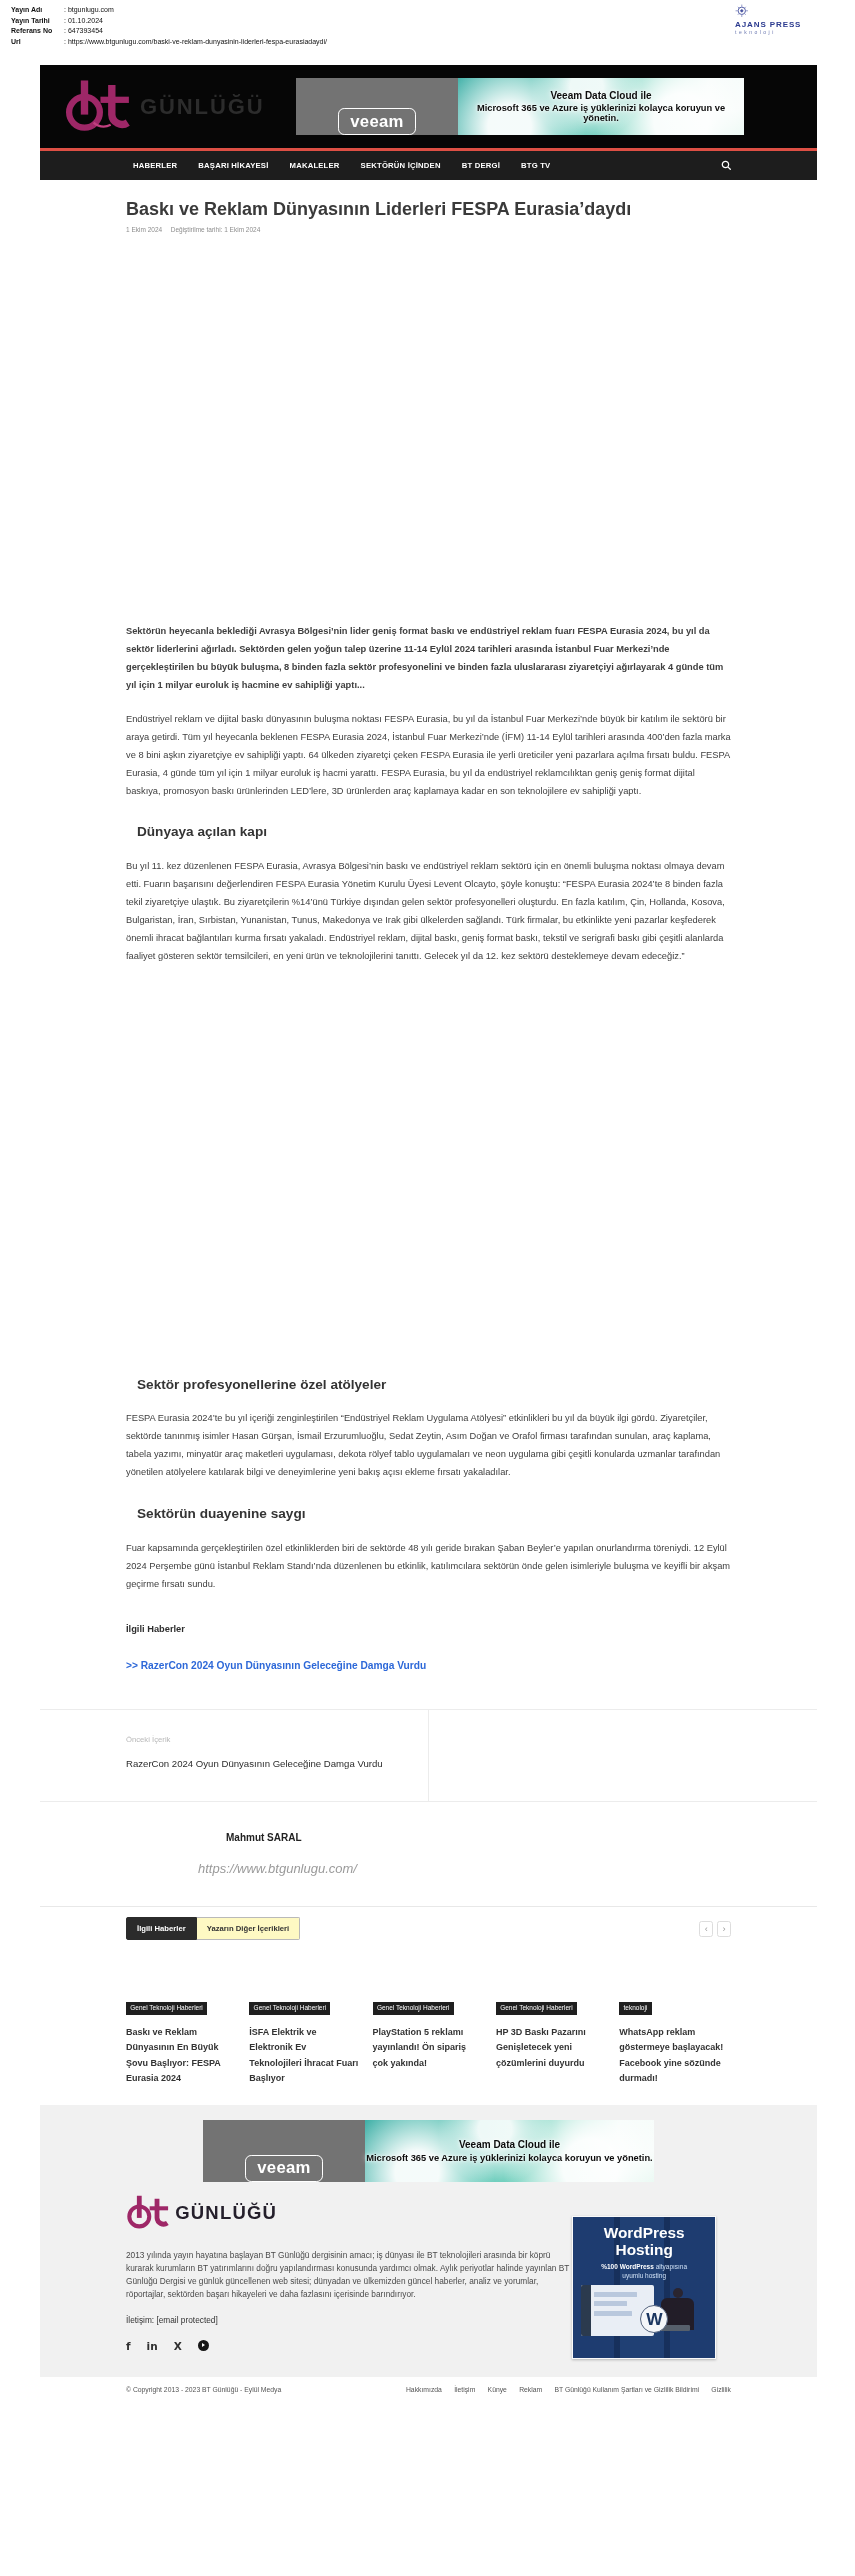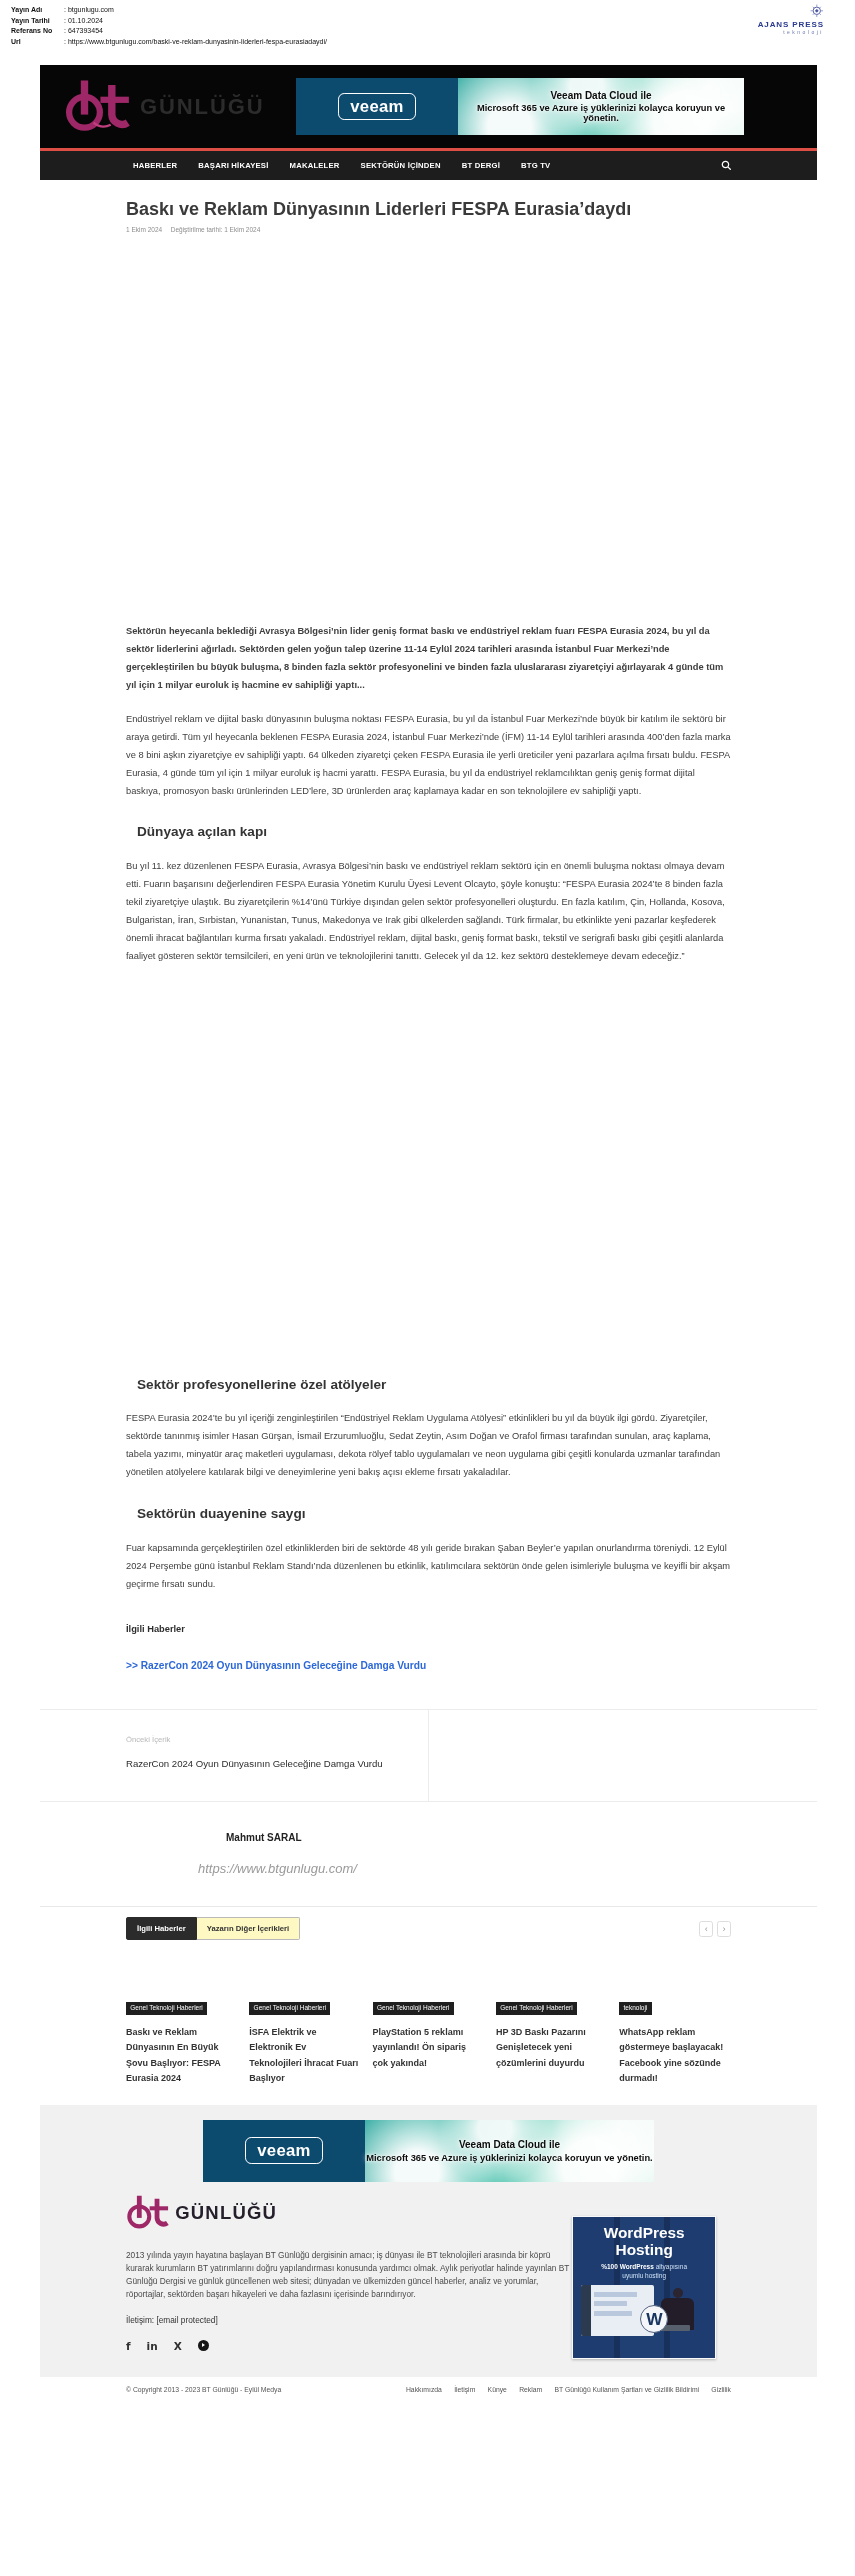--- a/index.html
+++ b/index.html
@@ -6,30 +6,30 @@
   body {
     width:856px; min-height:2576px; background:#ffffff;
     font-family:"Liberation Sans", sans-serif; color:#3d3d3d;
     overflow-x:hidden; padding-bottom:20px;
   }
   
   .press-bar { position:relative; padding:5px 0 6.2px 11px; height:59px; }
   .press-row { display:flex; font-size:7px; line-height:10.5px; color:#111; }
   .press-label { font-weight:bold; width:53px; flex:0 0 53px; }
   .press-value { white-space:nowrap; }
-  .agency { position:absolute; right:32px; top:3.7px; text-align:right; width:74px; }
+  .agency { position:absolute; right:47px; top:3.7px; text-align:left; width:74px; }
   .agency-name { color:#2b3a8f; font-weight:bold; font-size:8px; letter-spacing:0.9px; margin-top:0.6px; }
   .agency-tag { color:#6a77b0; font-size:5px; letter-spacing:2.5px; }
   
   .site { margin:6.2px 40px 0; width:777px; background:#fff; }
   .hdr { background:#060606; height:83px; display:flex; align-items:center; }
   .logo { display:flex; align-items:center; margin-left:23.5px; }
   .logo-text { color:#2c2c2c; font-weight:800; font-size:22px; letter-spacing:1.9px; margin-left:2.5px; }
   .banner { display:flex; width:448px; height:57px; margin-left:auto; margin-right:73px; cursor:pointer; }
-  .banner-green { width:162px; background:#0c4a6e; display:flex; align-items:center; justify-content:center; }
+  .banner-green { width:162px; background:#737373; display:flex; align-items:flex-end; justify-content:center; }
   .veeam-box { border:1.5px solid #fff; border-radius:6.2px; padding:2.5px 11px; color:#fff; font-weight:bold; font-size:16.7px; letter-spacing:0.3px; }
   .banner-sky {
     flex:1; position:relative; display:flex; flex-direction:column; justify-content:center; text-align:center;
     background:
       radial-gradient(circle at 18% 85%, rgba(255,255,255,.95) 0 9%, rgba(255,255,255,0) 32%),
       radial-gradient(circle at 45% 15%, rgba(255,255,255,.9) 0 10%, rgba(255,255,255,0) 34%),
       radial-gradient(circle at 78% 75%, rgba(255,255,255,.95) 0 12%, rgba(255,255,255,0) 38%),
       radial-gradient(circle at 95% 20%, rgba(255,255,255,.85) 0 8%, rgba(255,255,255,0) 30%),
       linear-gradient(100deg,#2fa9a0 0%,#4abfae 35%,#8adbc6 70%,#c9efdf 100%);
   }

